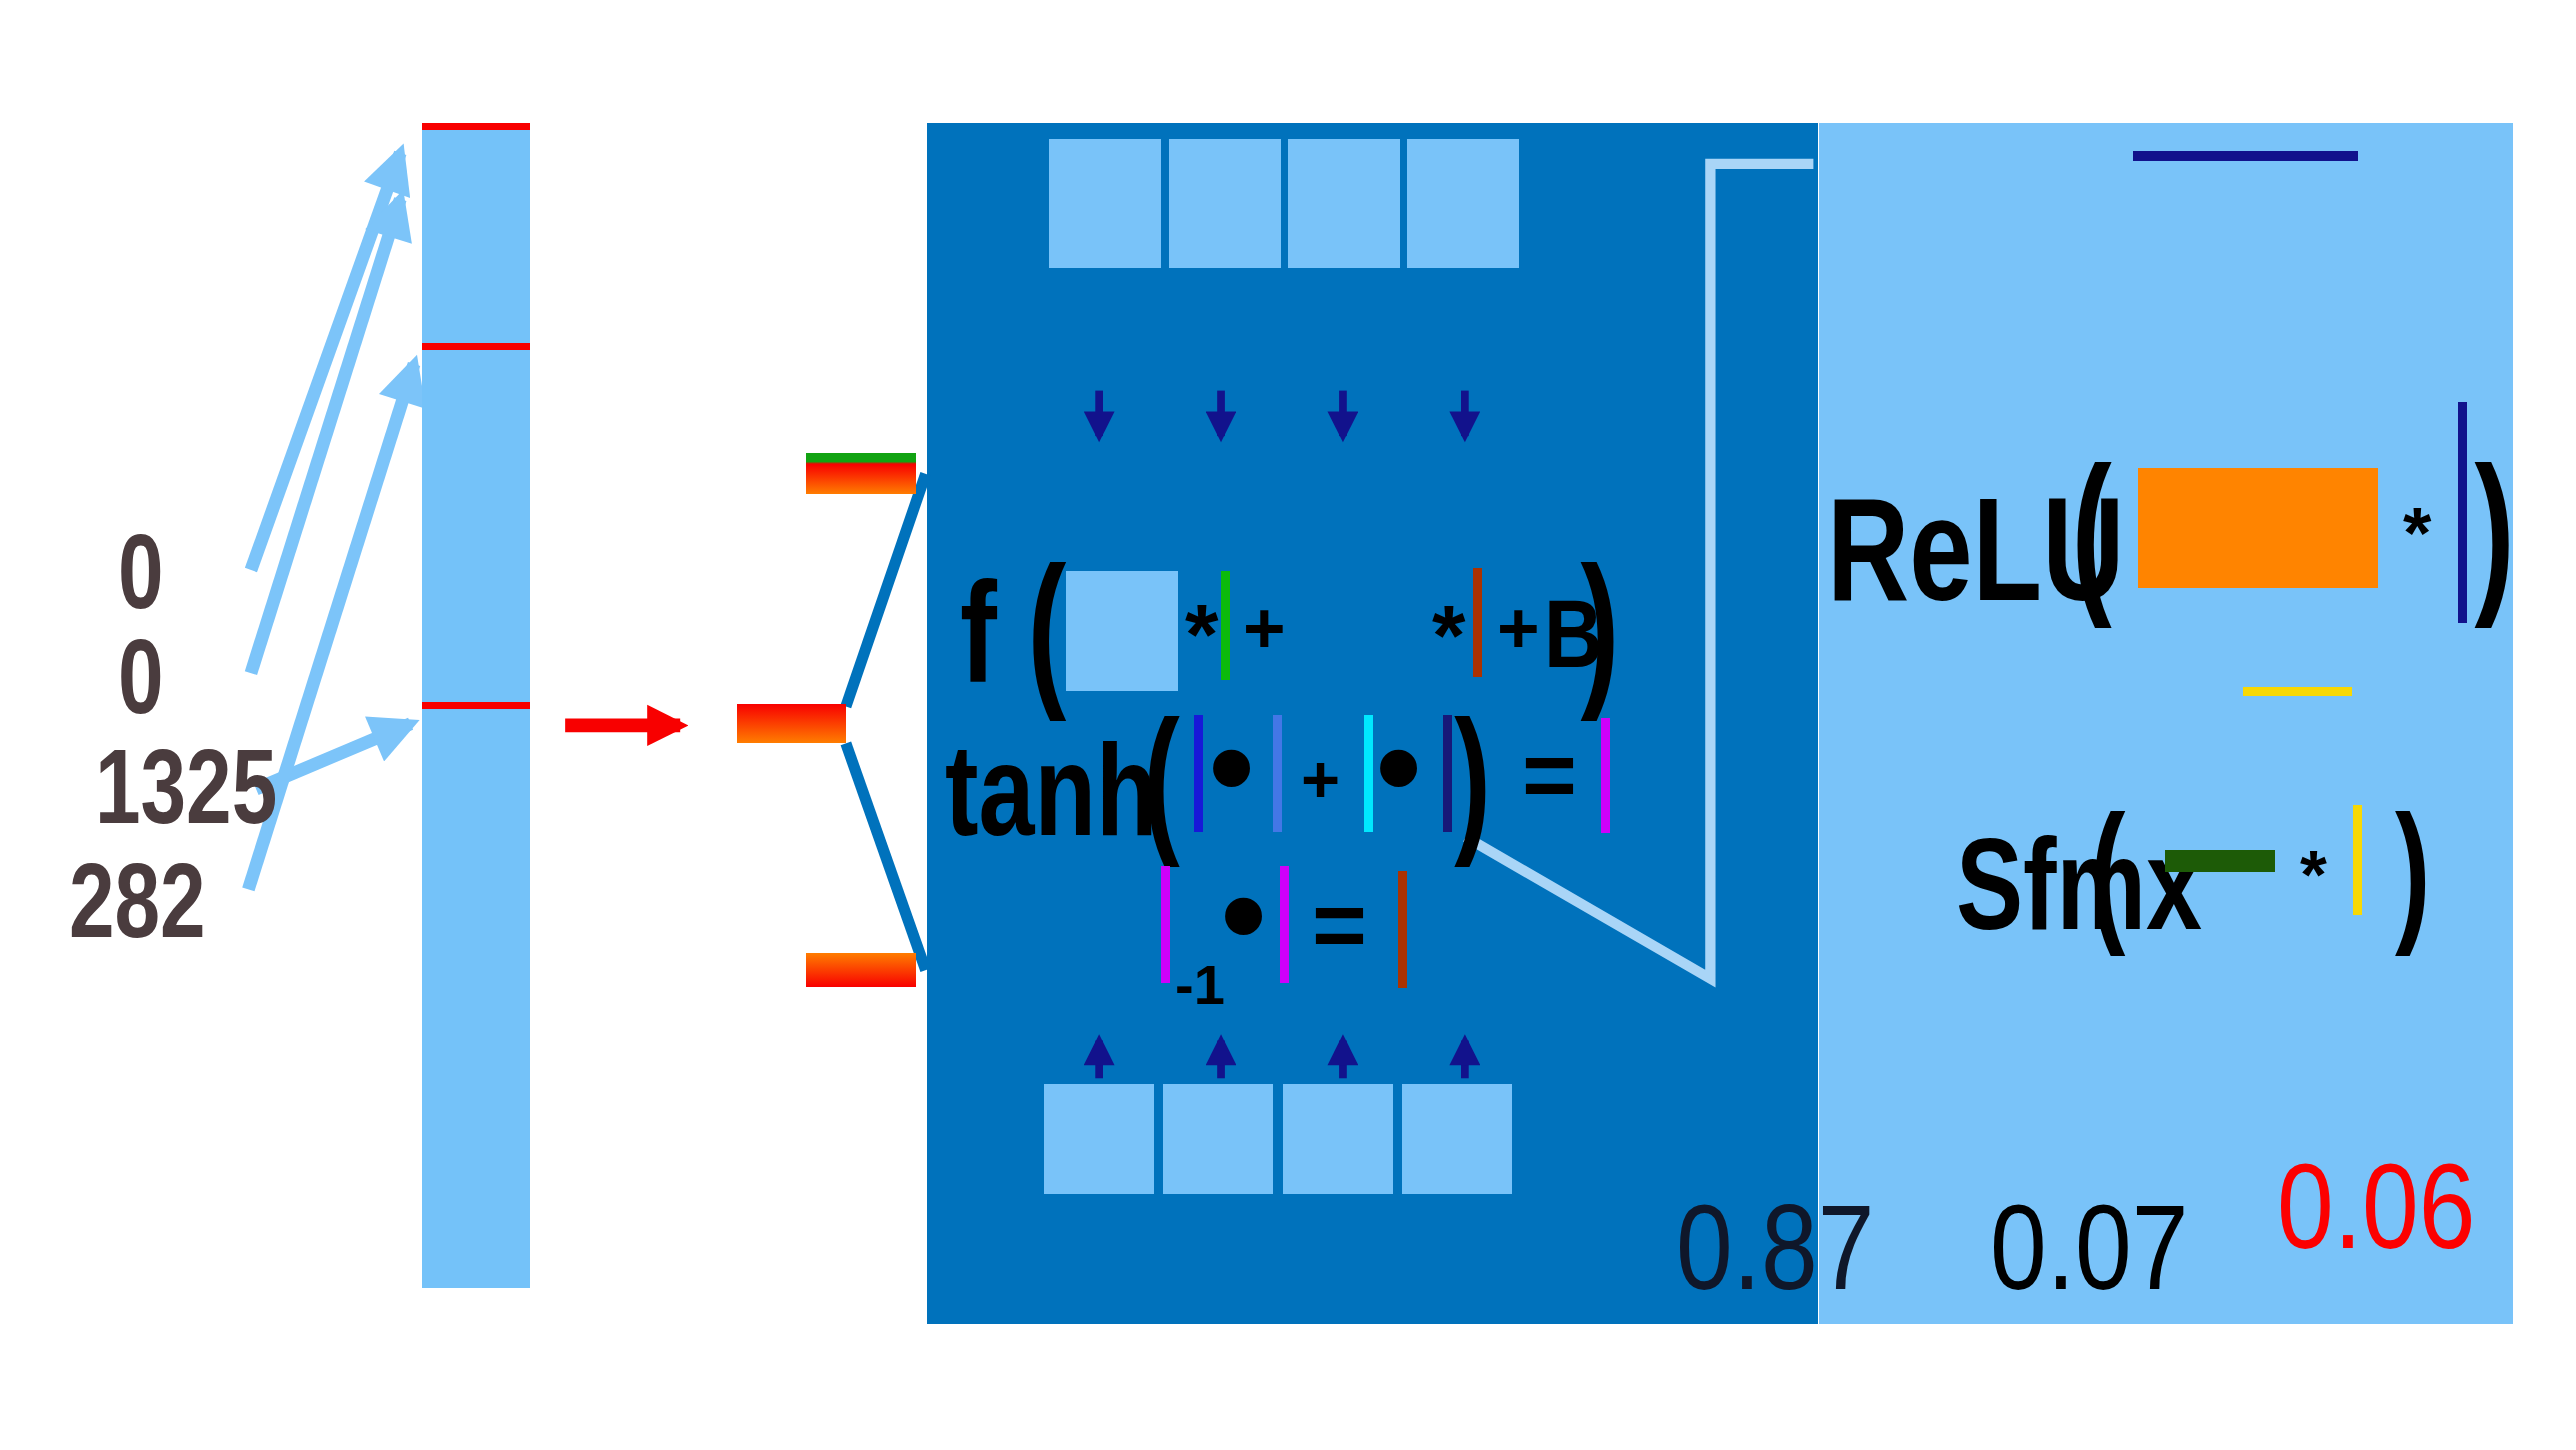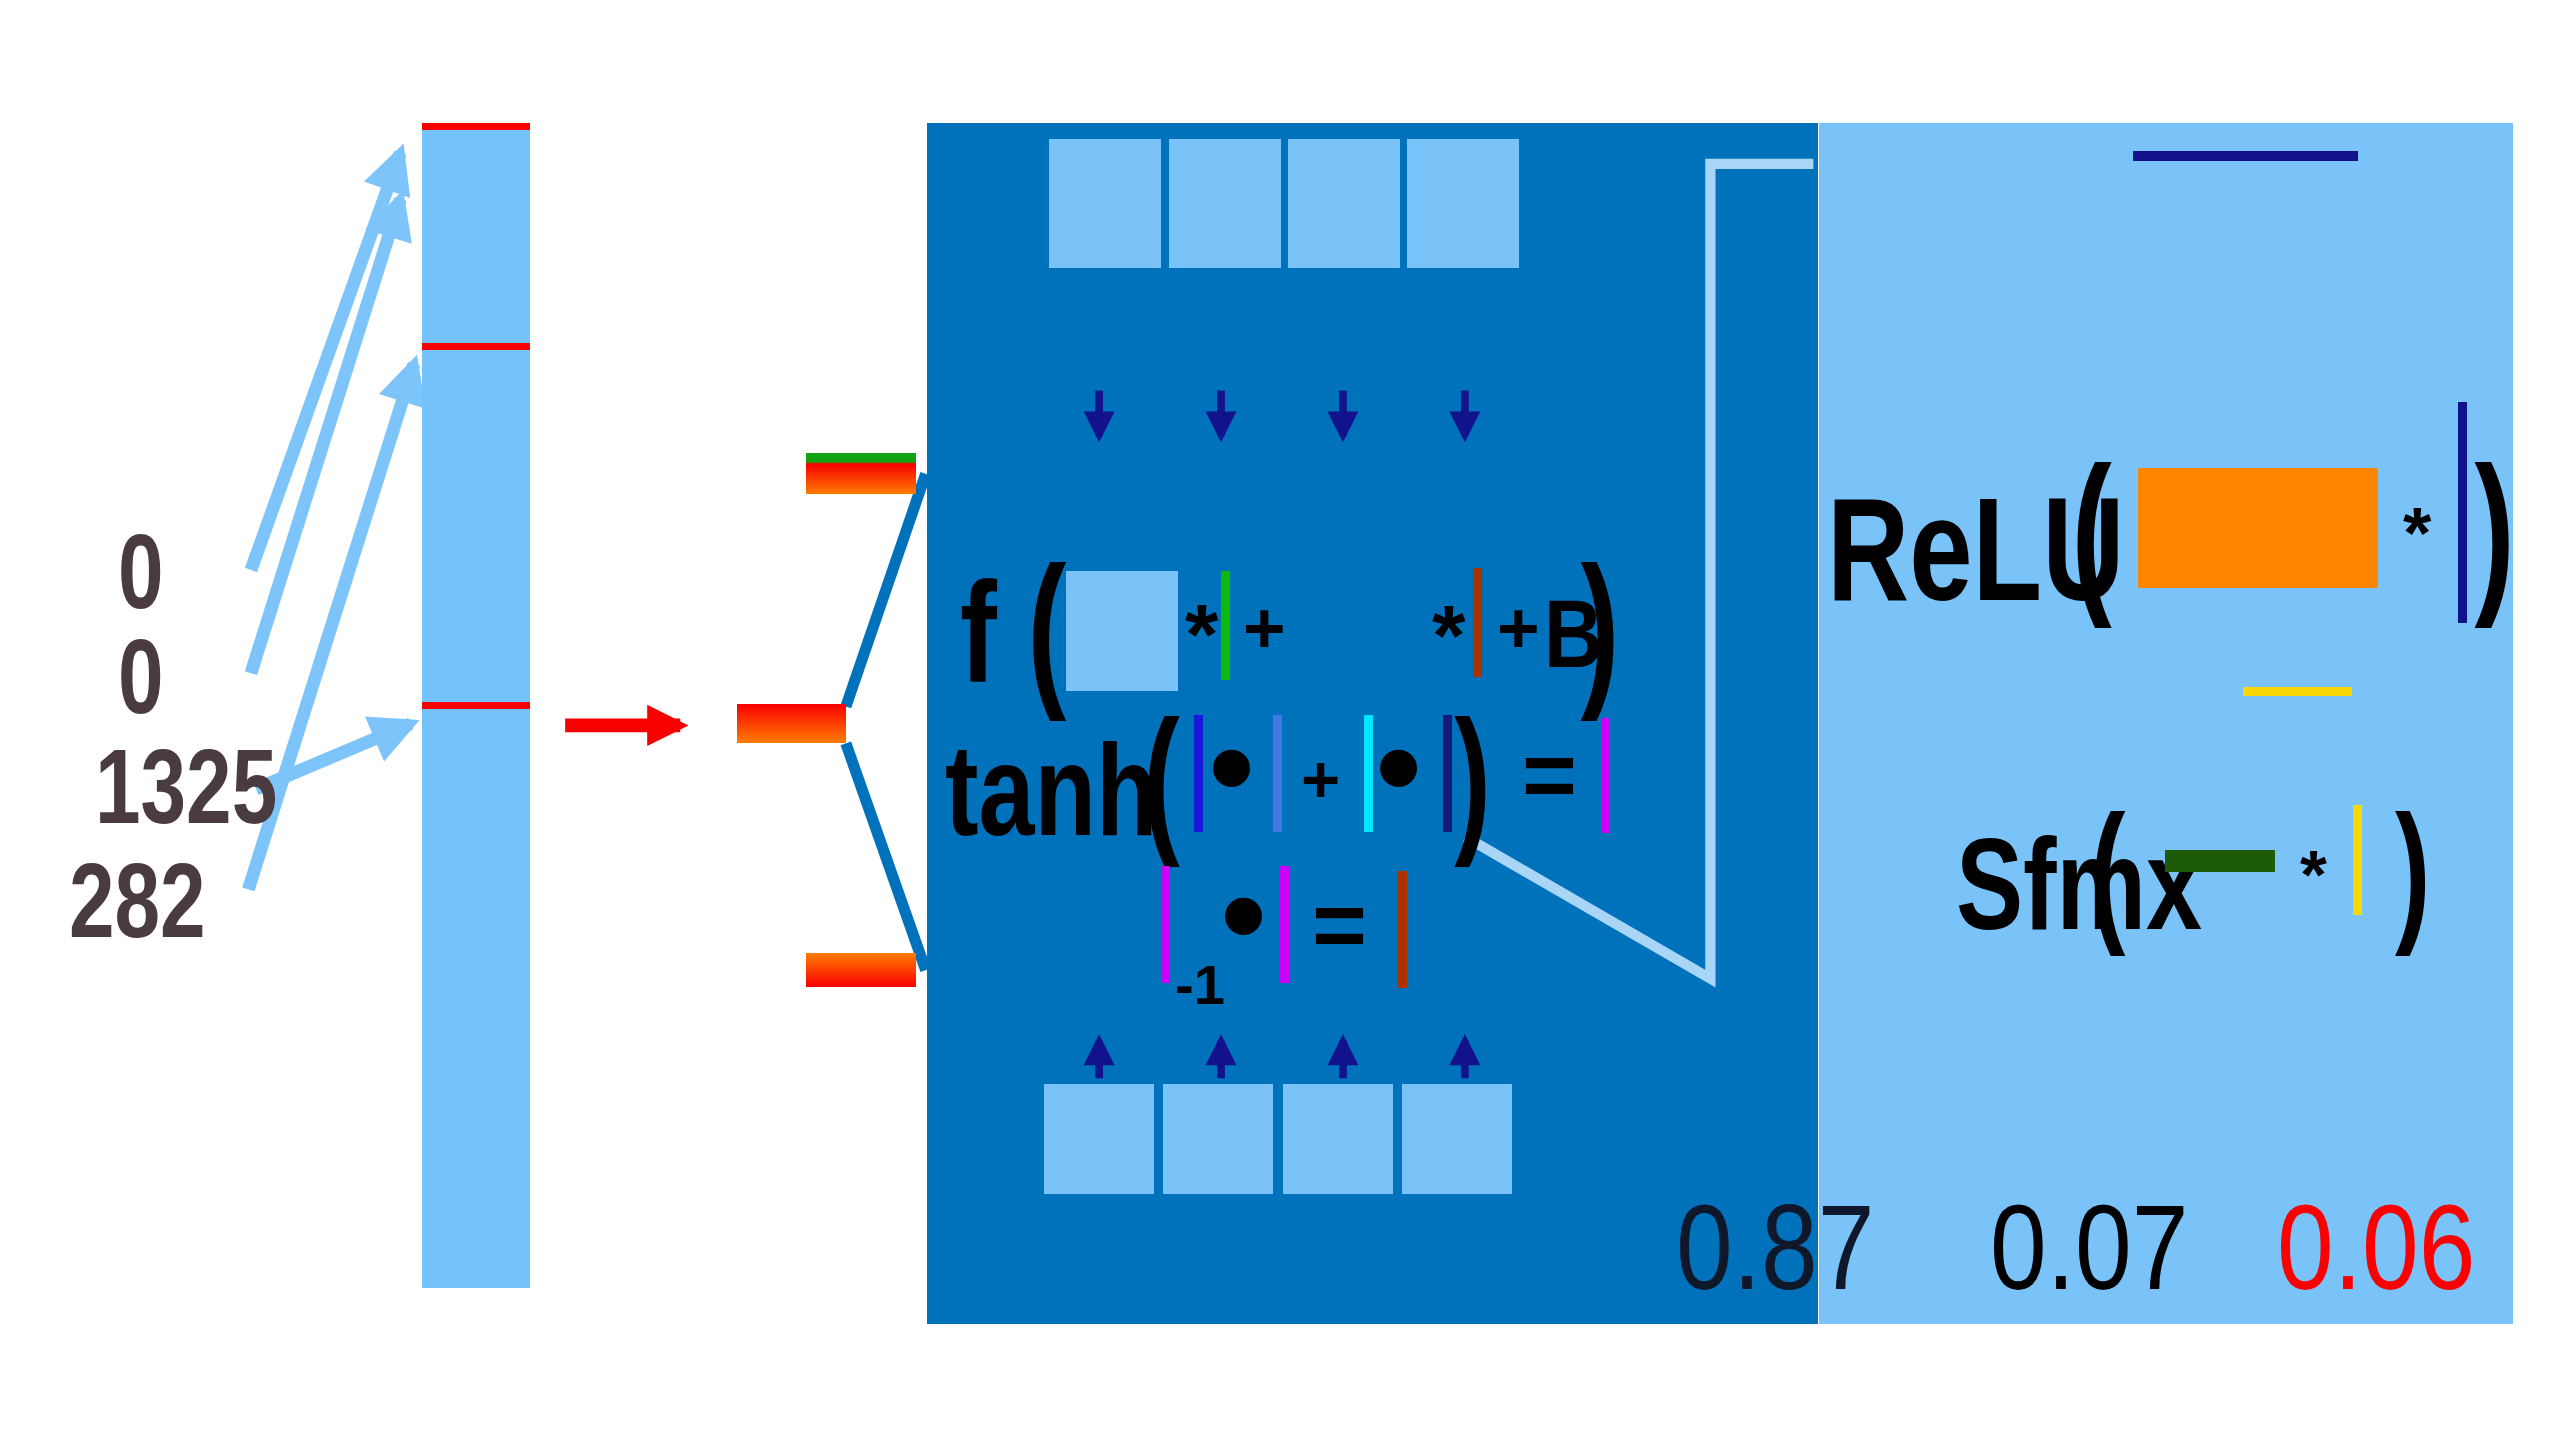--- a/index.html
+++ b/index.html
@@ -173,17 +173,17 @@
   <div class="formula" style="left:2300px;top:840px;font-size:69px;">
     <span>*</span></div>
   <div class="vbar" style="left:2353px;top:805px;height:110px;background:#F8D804;"></div>
   <div class="formula" style="left:2392px;top:807px;font-size:125px;">
     <span class="paren">)</span></div>
 
   <div class="prob prob-green" style="left:1676px;top:1187px;">
     <span class="cond85">0.87</span></div>
   <div class="prob prob-black" style="left:1990px;top:1187px;text-align:right;">
     <span class="cond85">0.07</span></div>
-  <div class="prob prob-red" style="left:2277px;top:1187px;">
+  <div class="prob prob-red" style="left:2277px;top:1146px;">
     <span class="cond85">0.06</span></div>
 
 </div>
 
 
 </body></html>

